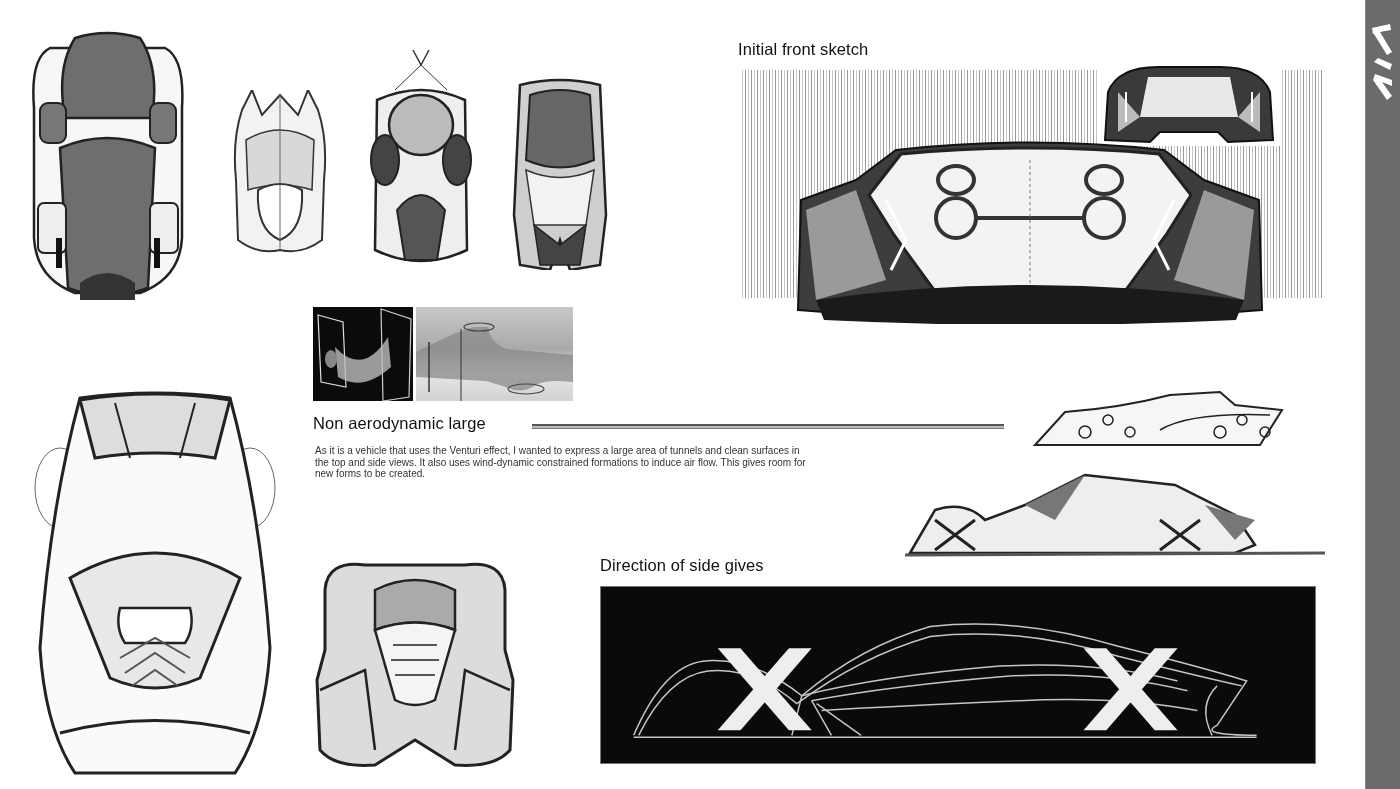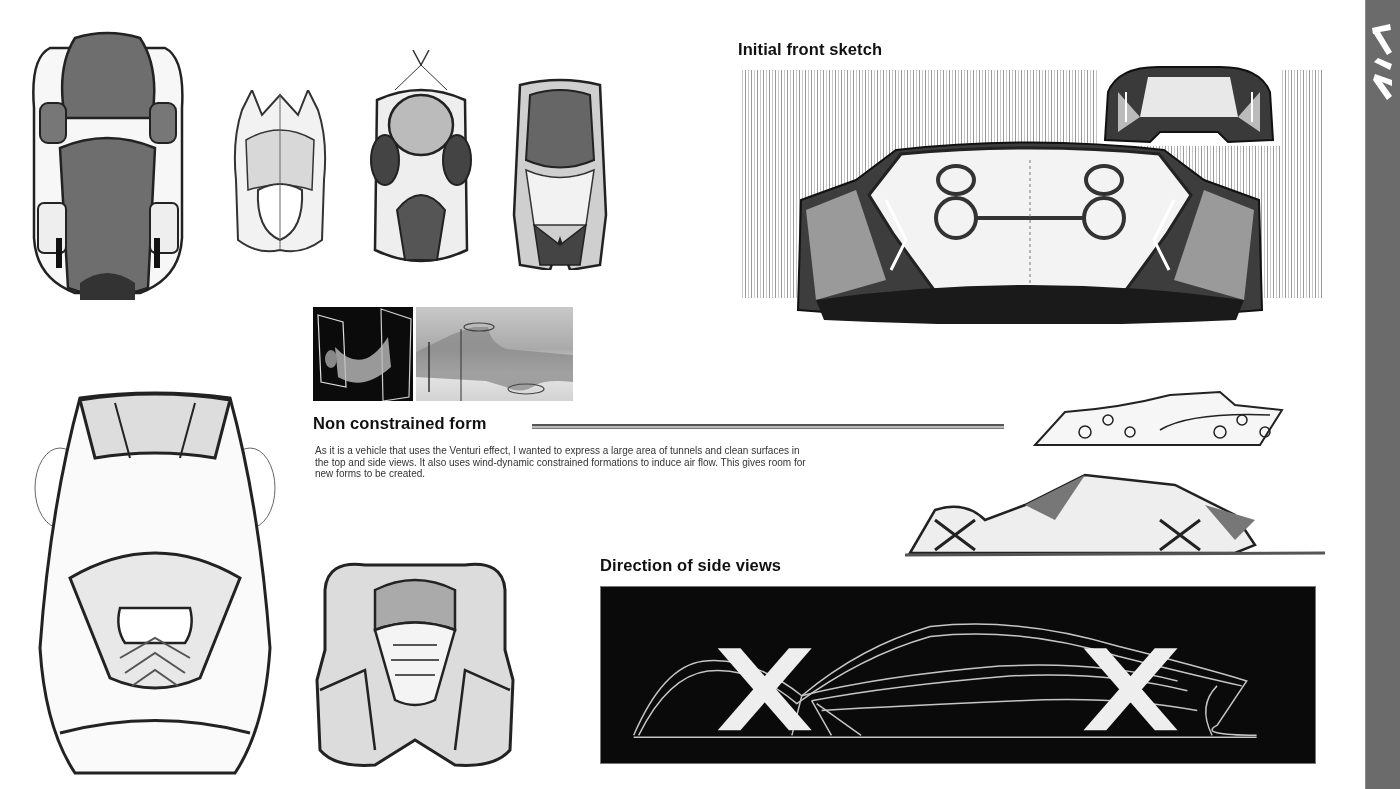--- a/index.html
+++ b/index.html
@@ -6,21 +6,21 @@
     html, body { width: 1400px; height: 789px; overflow: hidden; background: #ffffff; }
     body { position: relative; font-family: "Liberation Sans", "DejaVu Sans", sans-serif; color: #111; }
 
     .abs { position: absolute; }
 
     
     .brand-bar { left: 1365px; top: 0; width: 35px; height: 789px; background: #6b6b6b; border-left: 1px solid #8a8a8a; }
     .brand-logo { left: 1370px; top: 22px; width: 26px; height: 82px; }
 
     
-    .heading { font-size: 16.5px; color: #111; letter-spacing: 0.1px; font-weight: bold; }
+    .heading { font-size: 16.5px; color: #111; letter-spacing: 0.1px; }
     .h-front { left: 738px; top: 40px; }
     .h-nonaero { left: 313px; top: 414px; font-size: 16.5px; }
     .h-side { left: 600px; top: 556px; }
 
     .divider { left: 532px; top: 424px; width: 472px; height: 5px; border-top: 2px solid #555; border-bottom: 1px solid #777; background: #bbb; }
 
     .body-text { left: 315px; top: 445px; width: 500px; font-size: 10px; line-height: 11.5px; color: #333; }
 
     
     .sketch { overflow: hidden; }
@@ -126,21 +126,21 @@
 <div class="abs sketch topview" style="left:315px;top:560px;width:200px;height:208px;">
   <svg viewBox="0 0 200 208">
     <path d="M10,30 Q12,0 50,5 L150,5 Q188,0 190,30 L190,90 L198,120 L195,190 Q180,208 140,205 L100,180 L60,205 Q20,208 5,190 L2,120 L10,90 Z" fill="#dcdcdc" stroke="#222" stroke-width="3"></path>
     <path d="M60,30 Q100,10 140,30 L140,70 Q100,55 60,70 Z" fill="#aaa" stroke="#222" stroke-width="2.5"></path>
     <path d="M60,70 Q100,55 140,70 L120,140 Q100,150 80,140 Z" fill="#f4f4f4" stroke="#222" stroke-width="2.5"></path>
     <path d="M78,85 L122,85 M76,100 L124,100 M80,115 L120,115" stroke="#555" stroke-width="2"></path>
     <path d="M5,130 L50,110 L60,190 M195,130 L150,110 L140,190" fill="none" stroke="#222" stroke-width="2.5"></path>
   </svg>
 </div>
 
-<div class="abs heading h-nonaero">Non constrained form</div>
+<div class="abs heading h-nonaero">Non aerodynamic large</div>
 <div class="abs divider"></div>
 <p class="abs body-text">As it is a vehicle that uses the Venturi effect, I wanted to express a large area of tunnels and clean surfaces in the top and side views. It also uses wind-dynamic constrained formations to induce air flow. This gives room for new forms to be created.</p>
 
 <div class="abs heading h-front">Initial front sketch</div>
 <div class="abs front-bg"></div>
 <div class="abs sketch front-small">
   <svg viewBox="0 0 182 84">
     <path d="M10,30 Q20,5 60,5 L122,5 Q162,5 172,30 L175,78 L130,80 L120,70 L62,70 L52,80 L7,78 Z" fill="#3a3a3a" stroke="#111" stroke-width="2"></path>
     <path d="M50,15 L132,15 L140,55 L42,55 Z" fill="#e8e8e8"></path>
     <path d="M20,30 L42,55 L20,70 Z M162,30 L140,55 L162,70 Z" fill="#bbb"></path>
@@ -183,21 +183,21 @@
   <svg viewBox="0 0 420 95">
     <path d="M5,88 L30,45 Q60,35 80,55 L120,40 L180,10 L270,20 L330,50 L350,80 L330,88 Z" fill="#eeeeee" stroke="#222" stroke-width="2.5"></path>
     <path d="M120,40 L180,10 L150,55 Z" fill="#777"></path>
     <path d="M300,40 L350,55 L330,75 Z" fill="#777"></path>
     <path d="M30,55 L70,85 M70,55 L30,85" stroke="#222" stroke-width="3"></path>
     <path d="M255,55 L295,85 M295,55 L255,85" stroke="#222" stroke-width="3"></path>
     <line x1="0" y1="90" x2="420" y2="88" stroke="#555" stroke-width="3"></line>
   </svg>
 </div>
 
-<div class="abs heading h-side">Direction of side views</div>
+<div class="abs heading h-side">Direction of side gives</div>
 <div class="abs sketch side-dark">
   <svg viewBox="0 0 716 178">
     <g fill="none" stroke="#e6e6e6" stroke-width="1.5" opacity="0.85">
       <path d="M30,150 Q60,80 100,75 Q150,70 200,110 Q260,60 330,40 Q420,30 520,60 Q600,80 650,95 L620,140 Q600,150 660,150"></path>
       <path d="M35,150 Q65,90 105,85 Q150,80 195,118 Q260,70 330,50 Q420,40 520,70 Q600,90 645,100"></path>
       <path d="M200,110 Q280,90 400,80 Q500,75 580,95"></path>
       <path d="M210,115 Q290,100 410,90 Q510,85 590,105"></path>
       <path d="M220,125 Q300,120 420,115 Q520,110 600,125"></path>
       <path d="M200,110 L190,150 M210,115 L230,150 M215,118 L260,150"></path>
       <path d="M30,152 L660,152"></path>

